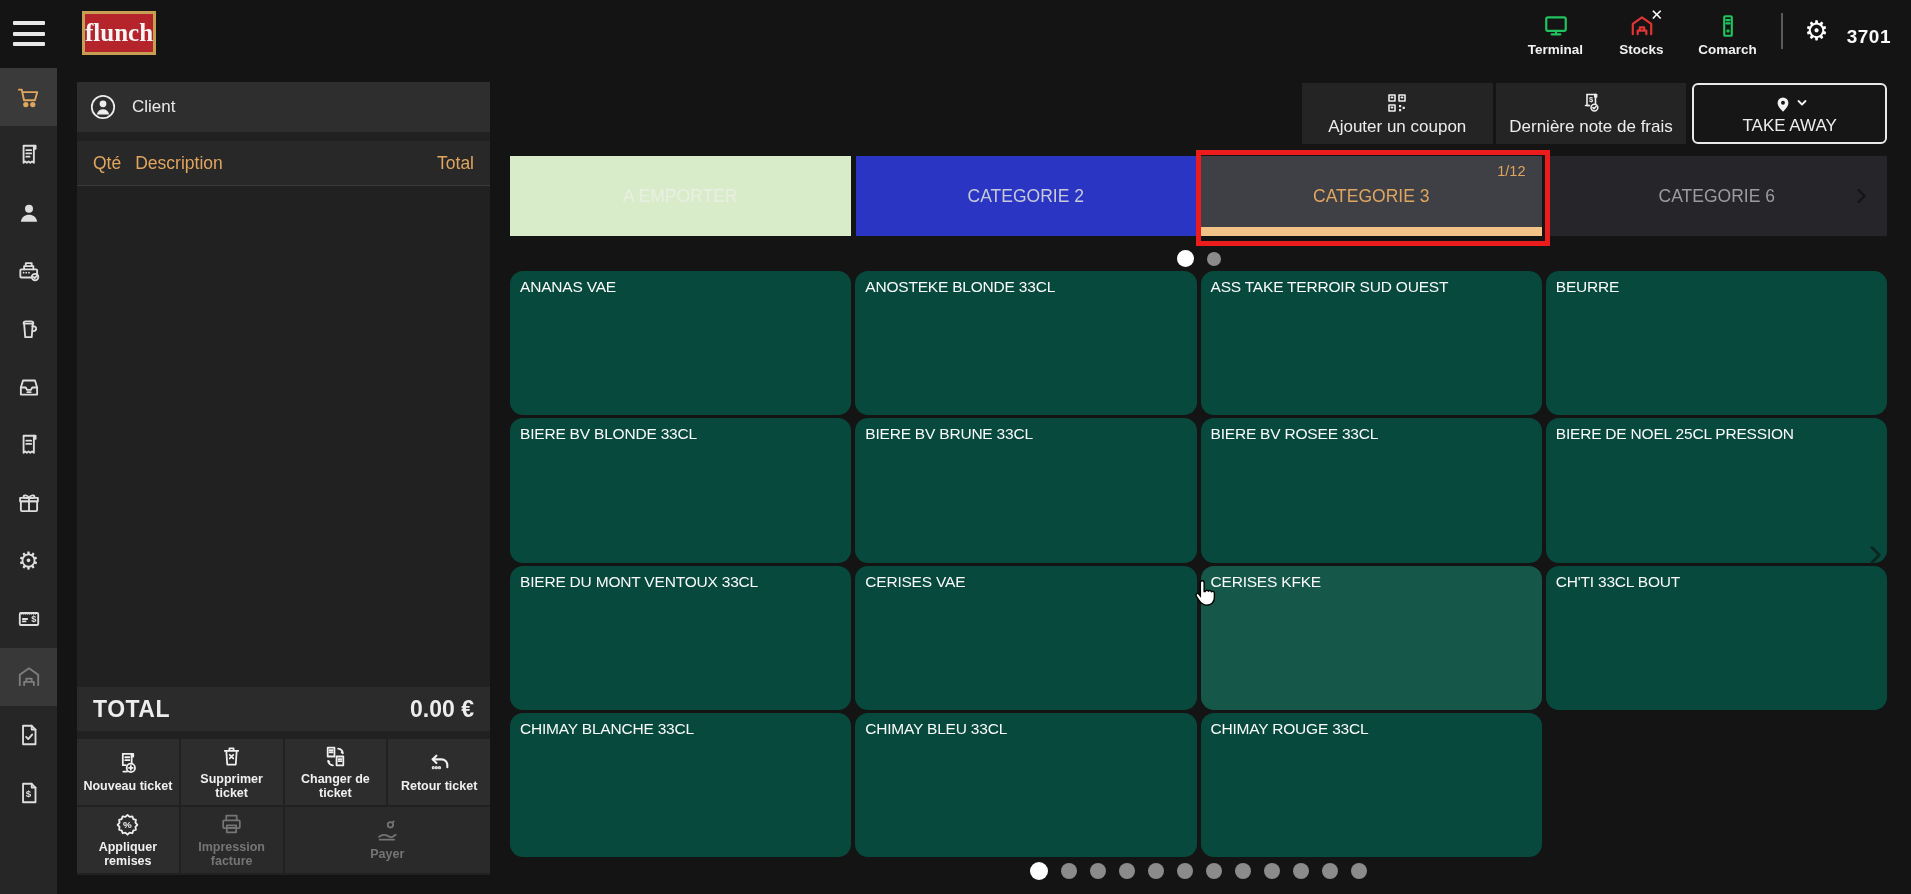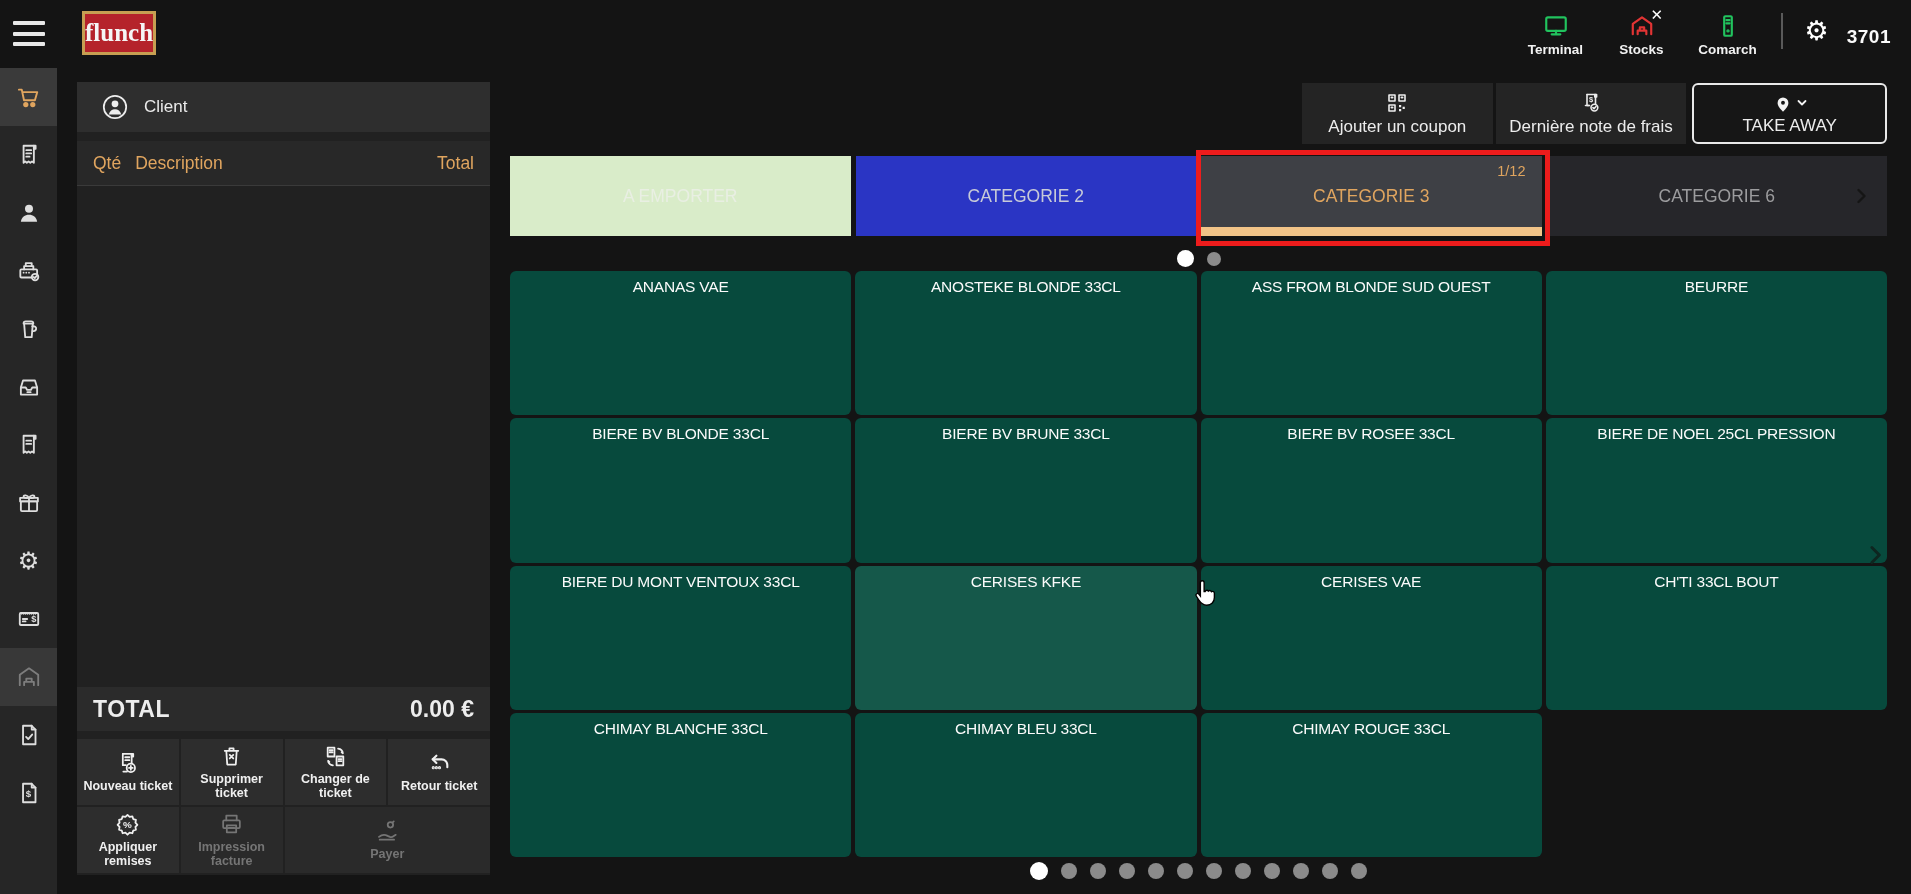--- a/index.html
+++ b/index.html
@@ -30,21 +30,21 @@
 
   
   .rail { position:absolute; left:0; top:68px; bottom:0; width:57px; background:#262626; z-index:9; }
   .rail-item { height:58px; display:flex; align-items:center; justify-content:center; color:#dedede; cursor:pointer; }
   .rail-item.active { background:#3a3a3a; color:var(--accent-gold); }
   .rail-item.dim { background:#383838; color:#7d7d7d; }
   .rail-item .glyph { font-size:24px; line-height:1; }
 
   
   .ticket { position:absolute; left:77px; top:82px; width:413px; bottom:19px; background:#212121; display:flex; flex-direction:column; }
-  .client-bar { height:50px; background:#2e2e2e; display:flex; align-items:center; padding:0 24px; gap:15px; cursor:pointer; }
+  .client-bar { height:50px; background:#2e2e2e; display:flex; align-items:center; padding:0 12px; gap:15px; cursor:pointer; }
   .client-bar .lbl { font-size:17px; color:#eaeaea; }
   .cols { margin-top:9px; height:45px; background:#282828; display:flex; align-items:center; padding:0 16px; color:var(--accent-gold); font-size:17.5px; border-bottom:1px solid #3a3a3a; }
   .cols .qty { margin-right:14px; } .cols .total { margin-left:auto; }
   .ticket-body { flex:1; background:#212121; }
   .total-row { height:44px; background:#2b2b2b; display:flex; align-items:center; padding:0 16px; }
   .total-row .t-lbl { font-size:23px; font-weight:bold; letter-spacing:.5px; }
   .total-row .t-val { margin-left:auto; font-size:23px; font-weight:bold; }
   .actions { margin-top:8px; display:grid; grid-template-columns:repeat(4,1fr); gap:2px; padding-bottom:2px; }
   .a-btn { height:66px; background:#2d2d2d; display:flex; flex-direction:column; align-items:center; justify-content:center; gap:3px; cursor:pointer; color:#f0f0f0; }
   .a-btn .a-lbl { font-size:12.5px; font-weight:bold; text-align:center; line-height:1.15; max-width:92px; }
@@ -70,21 +70,21 @@
   .highlight-box { position:absolute; left:1196px; top:150px; width:354px; height:96px; border:5px solid var(--highlight-red); z-index:7; pointer-events:none; }
   .tab-chevron { position:absolute; right:14px; top:28px; color:#151515; }
   .tab-dots { position:absolute; left:510px; top:250px; width:1377px; display:flex; justify-content:center; align-items:center; gap:13px; }
   .dot { border-radius:50%; background:#8b8b8b; cursor:pointer; }
   .tab-dots .dot { width:14px; height:14px; }
   .tab-dots .dot.active { width:17px; height:17px; background:#ffffff; }
 
   
   .grid { position:absolute; left:510px; top:271px; width:1377px; height:586px; display:grid;
     grid-template-columns:repeat(4,1fr); grid-template-rows:repeat(4,1fr); gap:3px 4px; z-index:1; }
-  .tile { background:var(--tile-green); border-radius:6px; padding:7px 10px; cursor:pointer;text-align:center; }
+  .tile { background:var(--tile-green); border-radius:13px; padding:7px 10px; cursor:pointer; }
   .tile.hover { background:var(--tile-green-hover); }
   .tile span { font-size:15.5px; letter-spacing:-0.2px; color:#fbfbfb; }
   .grid-chevron { position:absolute; left:1860px; top:540px; color:#0e2620; z-index:2; }
 
   
   .page-dots { position:absolute; left:510px; top:862px; width:1377px; display:flex; justify-content:center; align-items:center; gap:13px; }
   .page-dots .dot { width:16px; height:16px; }
   .page-dots .dot.active { width:18px; height:18px; background:#ffffff; }
 
   
@@ -366,29 +366,29 @@
   </div>
   <div class="highlight-box"></div>
   <div class="tab-dots">
       <div class="dot active"></div>
       <div class="dot"></div>
     </div>
 
   <div class="grid">
       <div class="tile"><span>ANANAS VAE</span></div>
       <div class="tile"><span>ANOSTEKE BLONDE 33CL</span></div>
-      <div class="tile"><span>ASS FROM BLONDE SUD OUEST</span></div>
+      <div class="tile"><span>ASS TAKE TERROIR SUD OUEST</span></div>
       <div class="tile"><span>BEURRE</span></div>
       <div class="tile"><span>BIERE BV BLONDE 33CL</span></div>
       <div class="tile"><span>BIERE BV BRUNE 33CL</span></div>
       <div class="tile"><span>BIERE BV ROSEE 33CL</span></div>
       <div class="tile"><span>BIERE DE NOEL 25CL PRESSION</span></div>
       <div class="tile"><span>BIERE DU MONT VENTOUX 33CL</span></div>
+      <div class="tile"><span>CERISES VAE</span></div>
       <div class="tile hover"><span>CERISES KFKE</span></div>
-      <div class="tile"><span>CERISES VAE</span></div>
       <div class="tile"><span>CH'TI 33CL BOUT</span></div>
       <div class="tile"><span>CHIMAY BLANCHE 33CL</span></div>
       <div class="tile"><span>CHIMAY BLEU 33CL</span></div>
       <div class="tile"><span>CHIMAY ROUGE 33CL</span></div>
     </div>
   <svg class="ico grid-chevron" width="30" height="30" viewBox="0 0 24 24" style="stroke-width:2.4">
     <path d="M9.5 6l6 6-6 6"></path>
   </svg>
 
   <div class="page-dots">

